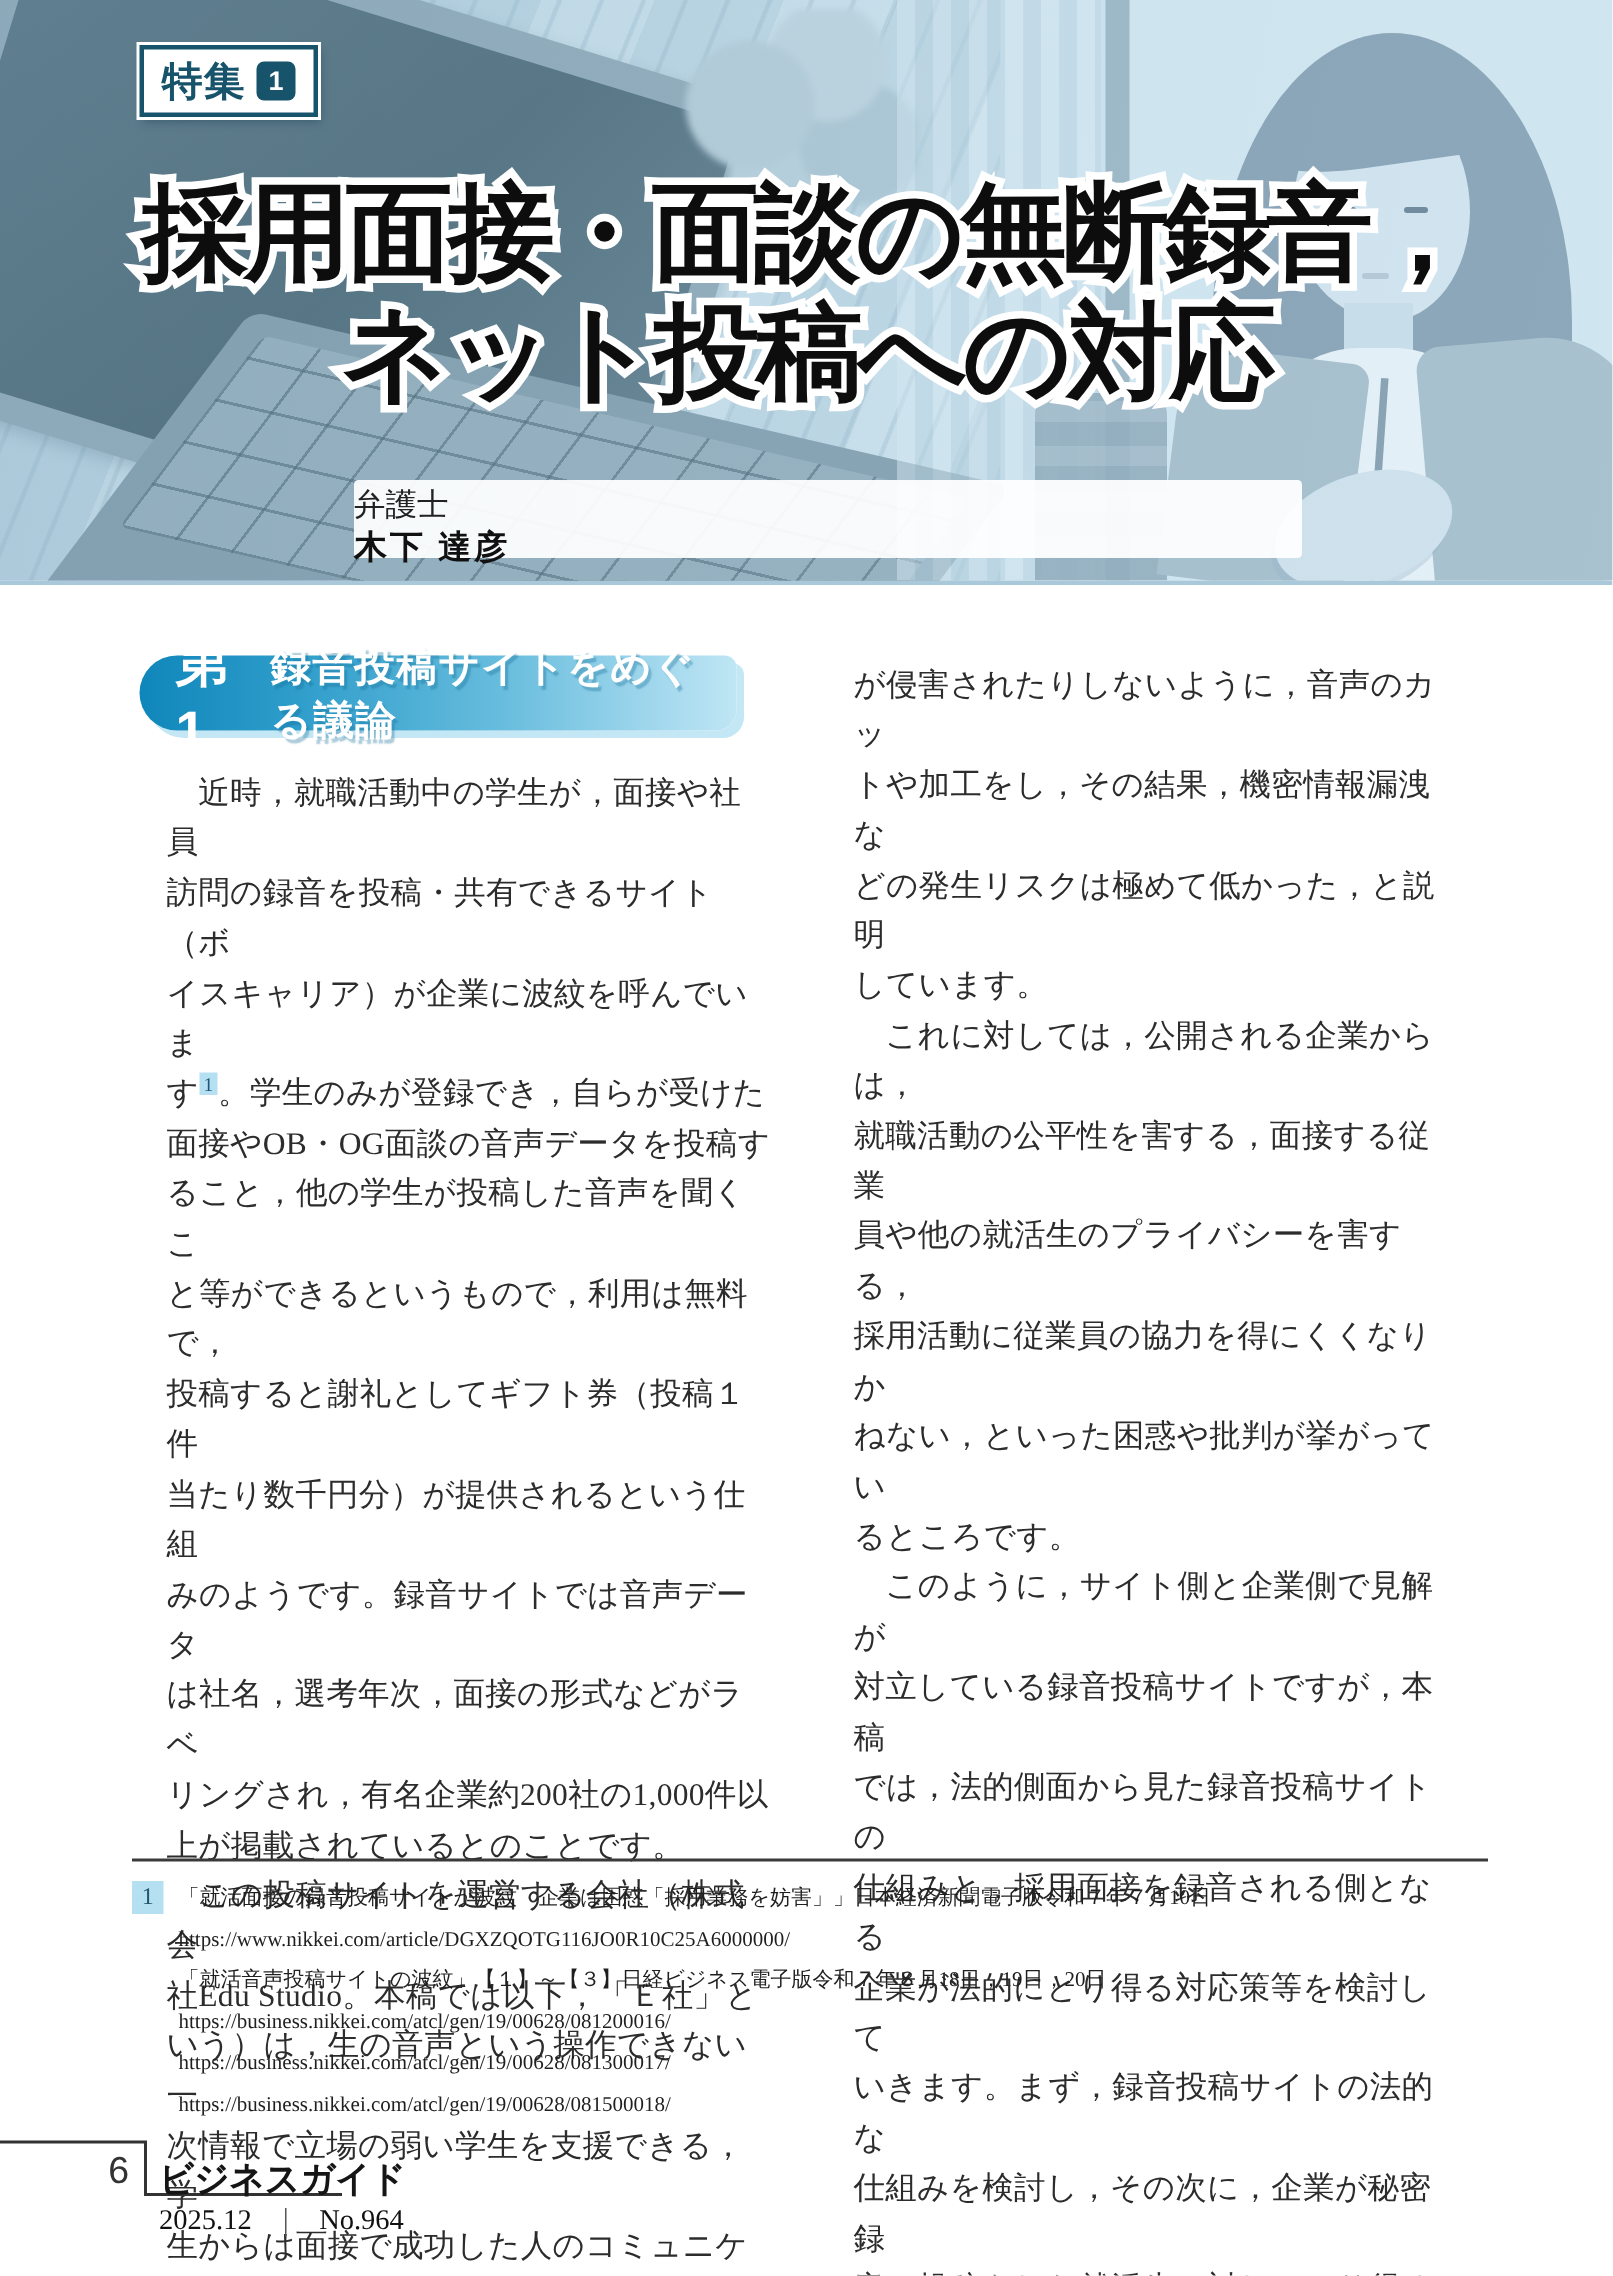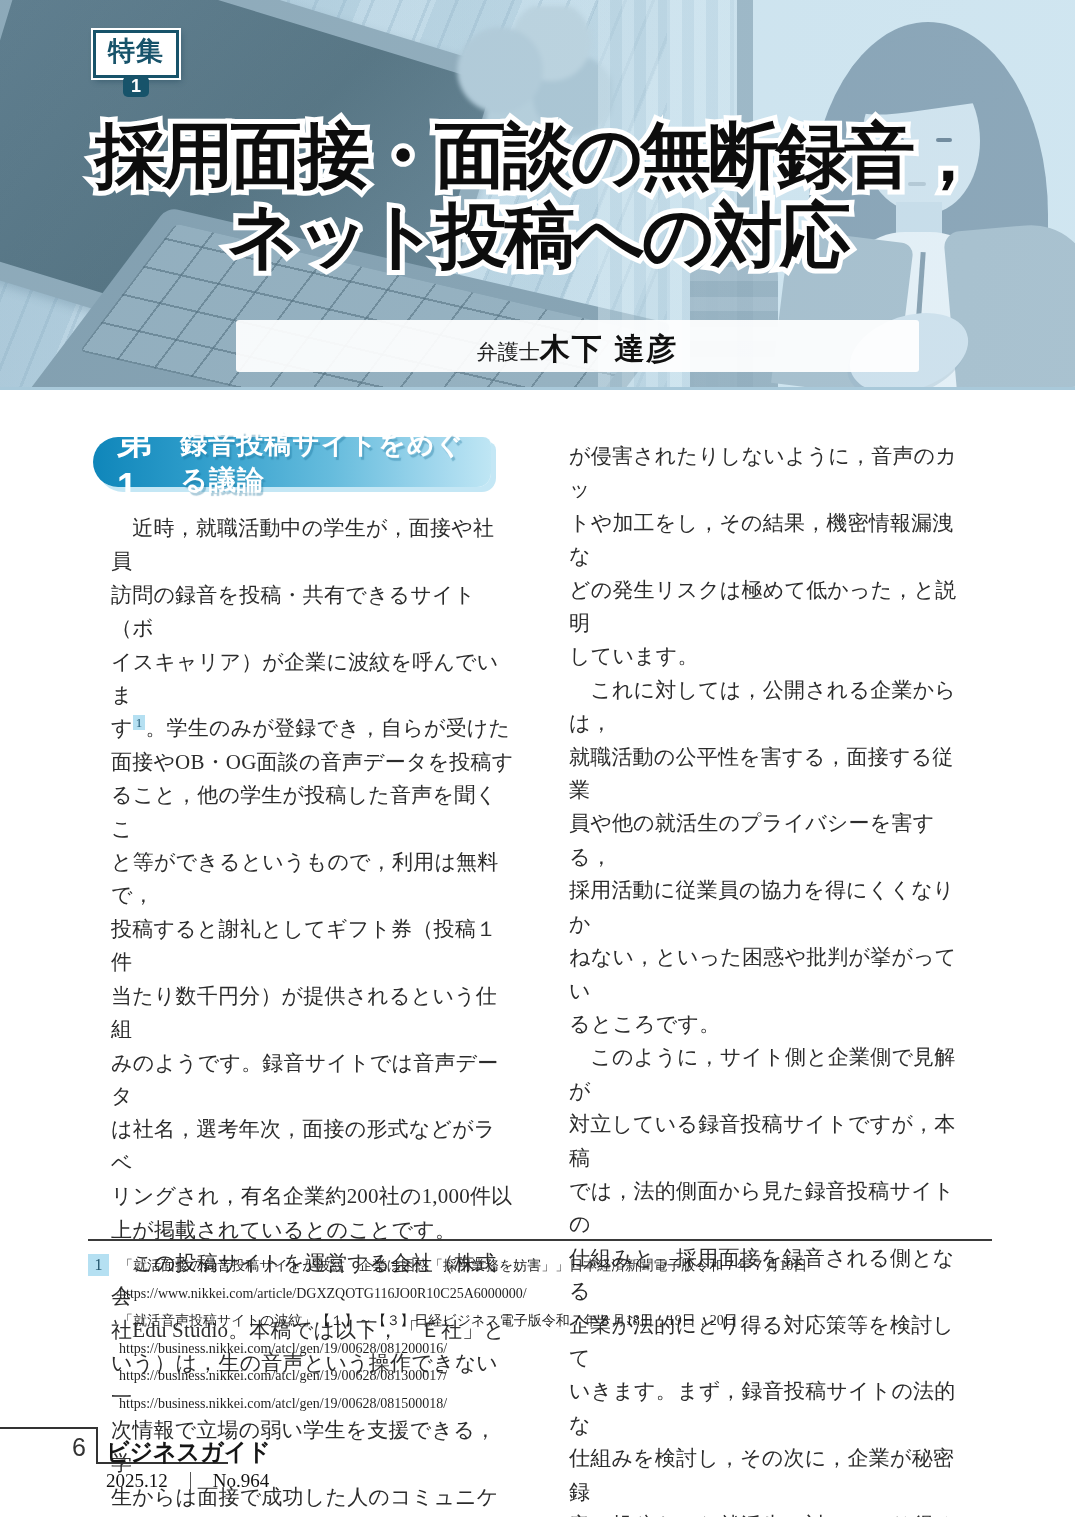--- a/index.html
+++ b/index.html
@@ -78,44 +78,43 @@
   .hand{position:absolute;left:848px;top:316px;width:122px;height:74px;background:#d3e2ec;
     border-radius:50%;transform:rotate(-18deg);box-shadow:-4px 4px 0 rgba(140,170,190,.35);}
   .hero-tint{position:absolute;inset:0;background:linear-gradient(100deg,rgba(150,195,220,.18),rgba(190,225,242,.22));}
 
   
   .badge{
     position:absolute;left:93px;top:30px;height:48px;padding:0 12px;z-index:5;
     display:flex;align-items:center;gap:7px;background:#ffffff;
     border:3px solid #17536a;box-shadow:0 0 0 2px #ffffff,2px 3px 6px rgba(20,60,80,.45);
     box-sizing:border-box;
-    flex-direction:column;
   }
   .badge-text{font-size:27px;font-weight:900;color:#17536a;letter-spacing:1px;}
   .badge-numbox{width:26px;height:26px;background:#17536a;border-radius:5px;
     display:flex;align-items:center;justify-content:center;}
   .badge-num{color:#fff;font-size:18px;font-weight:900;}
 
   
   .hero-title{position:absolute;left:0;right:0;top:118px;z-index:4;text-align:center;}
   .title-line{position:relative;display:block;height:76px;line-height:76px;
     font-size:71px;font-weight:900;letter-spacing:-3px;}
   .title-line + .title-line{margin-top:4px;}
   .t-stroke{position:absolute;left:0;right:0;top:0;-webkit-text-stroke:10px #ffffff;color:#ffffff;}
   .t-fill{position:relative;color:#0d0d0d;}
 
   
   .author-bar{
-    position:absolute;left:236px;top:320px;width:683px;height:52px;z-index:5;
+    position:absolute;left:236px;top:320px;width:632px;height:52px;z-index:5;
     background:rgba(255,255,255,.93);border-radius:3px;
     display:flex;justify-content:center;align-items:baseline;gap:0;
-    padding-top:9px;box-sizing:border-box;
+    padding-top:9px;box-sizing:border-box;flex-direction:column;
   }
   .author-role{font-size:21px;color:#222;}
-  .author-name{font-size:30px;font-weight:bold;color:#111;letter-spacing:2px;}
+  .author-name{font-size:22px;font-weight:bold;color:#111;letter-spacing:2px;}
   .author-affil{font-size:24px;color:#222;}
 
   
   .pill{
     position:absolute;left:93px;top:437px;width:398px;height:50px;z-index:2;
     display:flex;align-items:center;
     border-radius:25px 8px 14px 25px;
     background:linear-gradient(90deg,#0f86ba 0%,#2d9cca 25%,#66bcdd 60%,#a5d9ee 88%,#bfe6f4 100%);
     box-shadow:5px 5px 0 rgba(186,227,243,.85);
   }

